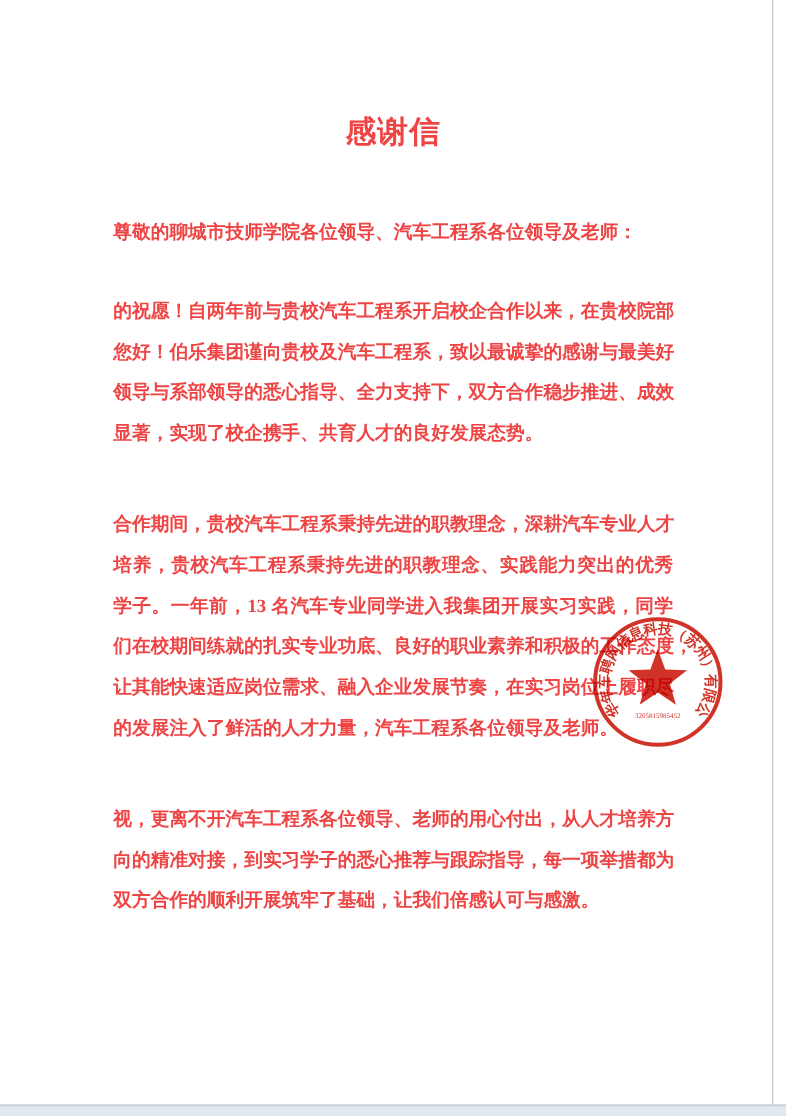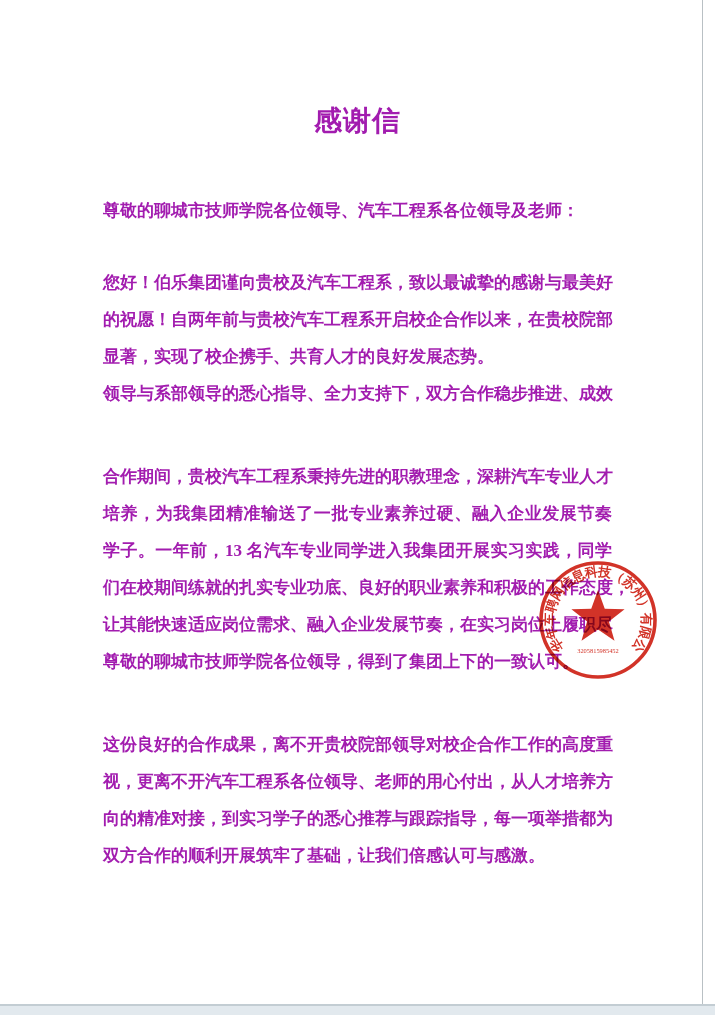--- a/index.html
+++ b/index.html
@@ -14,21 +14,21 @@
     width: 715px;
     height: 1015px;
     background: #ffffff;
     overflow: hidden;
   }
   .content {
     position: absolute;
     left: 103px;
     top: 0;
     width: 509px;
-    color: #a21caf;
+    color: #ef4444;
   }
   .title {
     margin-top: 102px;
     text-align: center;
     font-size: 28px;
     font-weight: bold;
     line-height: 37px;
     letter-spacing: 1px;
   }
   .salutation {
@@ -87,37 +87,36 @@
 
 <div class="page">
 
   <div class="content">
 
     <h1 class="title">感谢信</h1>
 
     <p class="salutation">尊敬的聊城市技师学院各位领导、汽车工程系各位领导及老师：</p>
 
     <div class="para first">
+      <div class="line">的祝愿！自两年前与贵校汽车工程系开启校企合作以来，在贵校院部</div>
       <div class="line">您好！伯乐集团谨向贵校及汽车工程系，致以最诚挚的感谢与最美好</div>
-      <div class="line">的祝愿！自两年前与贵校汽车工程系开启校企合作以来，在贵校院部</div>
+      <div class="line">领导与系部领导的悉心指导、全力支持下，双方合作稳步推进、成效</div>
       <div class="line last">显著，实现了校企携手、共育人才的良好发展态势。</div>
-      <div class="line">领导与系部领导的悉心指导、全力支持下，双方合作稳步推进、成效</div>
     </div>
 
     <div class="para">
       <div class="line">合作期间，贵校汽车工程系秉持先进的职教理念，深耕汽车专业人才</div>
-      <div class="line">培养，为我集团精准输送了一批专业素养过硬、融入企业发展节奏</div>
+      <div class="line">培养，贵校汽车工程系秉持先进的职教理念、实践能力突出的优秀</div>
       <div class="line">学子。一年前，13 名汽车专业同学进入我集团开展实习实践，同学</div>
       <div class="line">们在校期间练就的扎实专业功底、良好的职业素养和积极的工作态度，</div>
       <div class="line">让其能快速适应岗位需求、融入企业发展节奏，在实习岗位上履职尽</div>
-      <div class="line last">尊敬的聊城市技师学院各位领导，得到了集团上下的一致认可。</div>
+      <div class="line last">的发展注入了鲜活的人才力量，汽车工程系各位领导及老师。</div>
     </div>
 
     <div class="para">
-      <div class="line">这份良好的合作成果，离不开贵校院部领导对校企合作工作的高度重</div>
       <div class="line">视，更离不开汽车工程系各位领导、老师的用心付出，从人才培养方</div>
       <div class="line">向的精准对接，到实习学子的悉心推荐与跟踪指导，每一项举措都为</div>
       <div class="line last">双方合作的顺利开展筑牢了基础，让我们倍感认可与感激。</div>
     </div>
 
   </div>
 
   <svg class="seal" viewBox="0 0 124 124" aria-hidden="true">
     <circle cx="62" cy="62" r="57" fill="none" stroke="#d0281c" stroke-width="3.6"></circle>
     <path id="sealArc" d="M 28.3 90.3 A 44 44 0 1 1 95.7 90.3" fill="none"></path>

